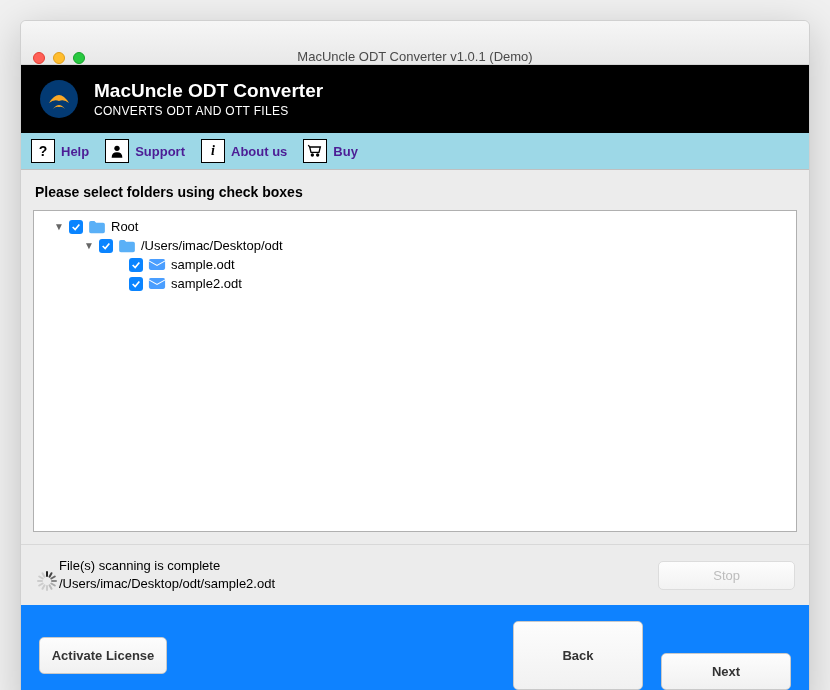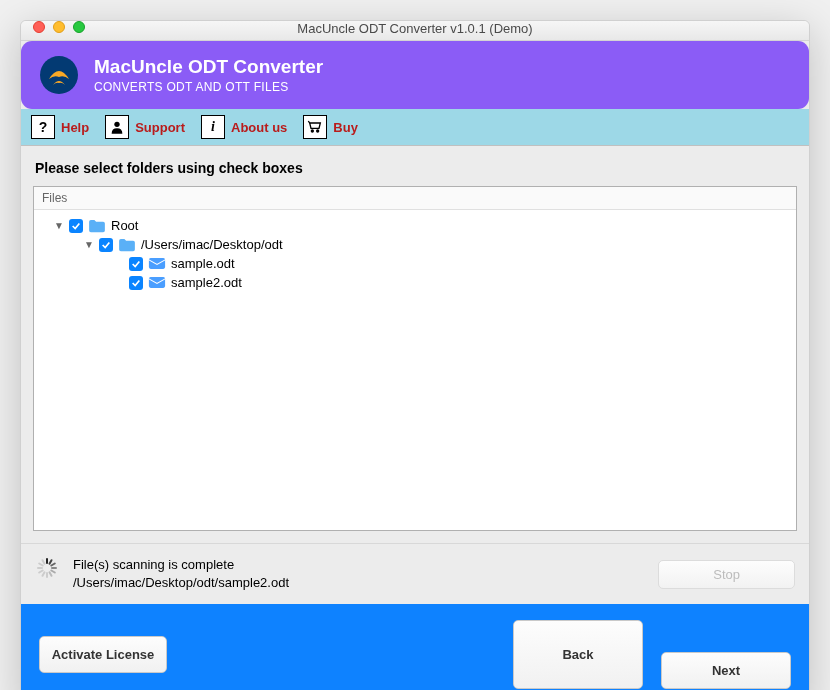--- a/index.html
+++ b/index.html
@@ -1,38 +1,38 @@
 <!DOCTYPE html>
 <html><head>
   <meta charset="utf-8">
   <style>
     * { margin: 0; padding: 0; box-sizing: border-box; font-family: -apple-system, BlinkMacSystemFont, "Helvetica Neue", Arial, sans-serif; }
     body { background: #f0f0f0; padding: 20px; display: flex; justify-content: center; }
     .window { width: 790px; background: #ececec; border: 1px solid #d0d0d0; border-radius: 6px; box-shadow: 0 10px 40px rgba(0,0,0,0.2); overflow: hidden; }
     
     
-    .titlebar { height: 20px; background: linear-gradient(#f6f6f6, #e8e8e8); border-bottom: 1px solid #d4d4d4; display: flex; align-items: flex-start; position: relative; }
+    .titlebar { height: 44px; background: linear-gradient(#f6f6f6, #e8e8e8); border-bottom: 1px solid #d4d4d4; display: flex; align-items: flex-end; position: relative; }
     .traffic-lights { display: flex; gap: 8px; padding-left: 12px; }
     .tl { width: 12px; height: 12px; border-radius: 50%; }
     .tl-close { background: #ff5f57; border: 0.5px solid #e33e32; }
     .tl-min { background: #ffbd2e; border: 0.5px solid #e09e1a; }
     .tl-max { background: #28c940; border: 0.5px solid #17a22b; }
     .title-text { position: absolute; left: 0; right: 0; text-align: center; font-size: 13px; color: #4a4a4a; }
     
     
-    .header { background: #8b5cf6; padding: 14px 18px; display: flex; align-items: center; gap: 15px; border-radius: 11px; }
+    .header { background: #000000; padding: 14px 18px; display: flex; align-items: center; gap: 15px; }
     .logo { width: 40px; height: 40px; display: flex; align-items: center; justify-content: center; }
     .header-text h1 { color: #fff; font-size: 19px; font-weight: 600; }
     .header-text p { color: #fff; font-size: 12px; font-weight: 500; letter-spacing: 0.3px; margin-top: 2px; }
     
     
     .toolbar { background: #9dd8e7; padding: 6px 10px; display: flex; gap: 16px; border-bottom: 1px solid #c0c0c0; }
     .tool-item { display: flex; align-items: center; gap: 6px; cursor: pointer; }
     .tool-icon { width: 24px; height: 24px; background: #fff; border: 1.5px solid #000; display: flex; align-items: center; justify-content: center; font-weight: bold; font-size: 14px; }
-    .tool-label { font-size: 13px; font-weight: 600; color: #b91c1c; }
+    .tool-label { font-size: 13px; font-weight: 600; color: #4c1d95; }
     
     
     .instruction { padding: 14px 14px 10px; font-size: 14px; font-weight: 600; color: #000; background: #ececec; }
     
     
     .files-wrapper { padding: 0 12px 12px; }
     .files-panel { border: 1px solid #b0b0b0; background: #fff; }
     .files-header { padding: 4px 8px; font-size: 12px; color: #666; border-bottom: 1px solid #e0e0e0; background: #fafafa; }
     .tree { padding: 6px 6px 6px 6px; height: 320px; overflow: auto; }
     .tree-row { display: flex; align-items: center; gap: 5px; padding: 2px 0; font-size: 13px; color: #000; }
@@ -42,21 +42,21 @@
     .disclosure { width: 10px; font-size: 10px; color: #666; user-select: none; cursor: pointer; }
     .disclosure-spacer { width: 10px; }
     .chk { width: 14px; height: 14px; background: #0a84ff; border-radius: 3px; display: flex; align-items: center; justify-content: center; cursor: pointer; }
     .chk svg { width: 10px; height: 10px; }
     .icon-folder { width: 18px; height: 14px; }
     .icon-file { width: 18px; height: 14px; display:flex; align-items:center; justify-content:center; }
     .tree-label { user-select: none; }
     
     
     .status-area { padding: 12px 14px; display: flex; align-items: center; justify-content: space-between; border-top: 1px solid #d8d8d8; }
-    .status-left { display: flex; align-items: flex-start; gap: 14px; }
+    .status-left { display: flex; align-items: flex-end; }
     .spinner { width: 24px; height: 24px; }
     .status-text { font-size: 13px; color: #000; line-height: 1.4; }
     .stop-btn { padding: 6px 54px; background: linear-gradient(#fdfdfd, #f2f2f2); border: 1px solid #dcdcdc; border-radius: 5px; font-size: 13px; color: #bcbcbc; cursor: not-allowed; }
     
     
     .bottombar { background: #0e82ff; padding: 16px 18px; display: flex; justify-content: space-between; align-items: center; }
     .btn { padding: 10px 0; background: linear-gradient(#fdfdfd, #f1f1f1); border: 1px solid #c9c9c9; border-radius: 5px; font-size: 13px; font-weight: 600; color: #333; cursor: pointer; text-align: center; }
     .btn-activate { width: 128px; }
     .btn-back { width: 130px; }
     .btn-next { width: 130px; margin-top: 32px; }
@@ -118,21 +118,20 @@
           </svg>
       </div>
       <span class="tool-label">Buy</span>
     </div>
   </div>
 
   <div class="instruction">Please select folders using check boxes</div>
 
   <div class="files-wrapper">
     <div class="files-panel">
-      <div class="files-header">Files</div>
       <div class="tree">
 
         <div class="tree-row indent-1">
           <span class="disclosure">▼</span>
           <span class="chk">
             <svg viewBox="0 0 12 12">
                 <path d="M2 6 L5 9 L10 3" stroke="#fff" stroke-width="2" fill="none"></path>
               </svg>
           </span>
           <span class="icon-folder">

